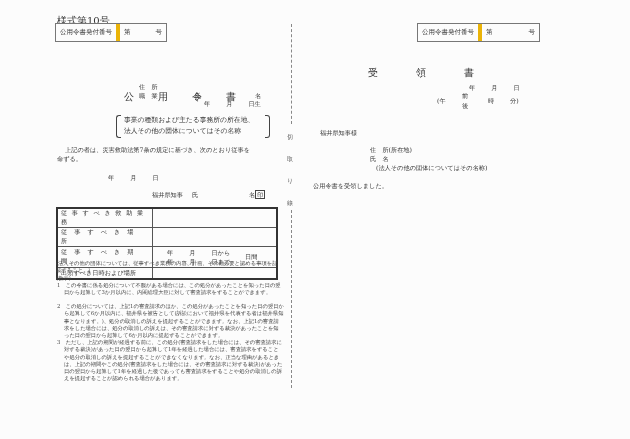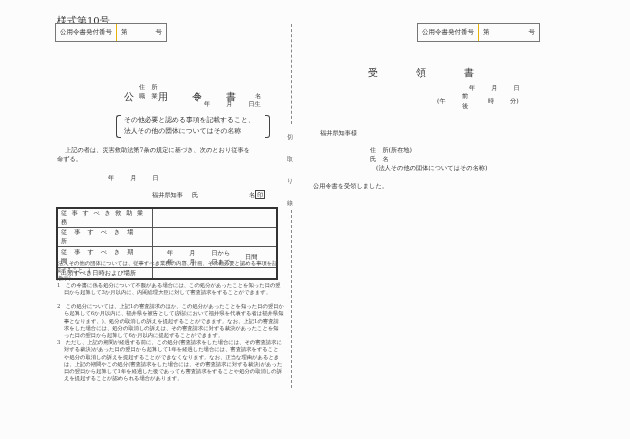--- a/index.html
+++ b/index.html
@@ -4,21 +4,21 @@
 <style>
   html, body { margin:0; padding:0; }
   body {
     width:630px; height:439px; background:#fcfcfc; position:relative; overflow:hidden;
     font-family:"DejaVu Serif","Liberation Serif",serif; color:#333;
   }
   .abs { position:absolute; white-space:nowrap; }
   .s7 { font-size:10px; }
   .s6 { font-size:6.2px; }
   .numbox { position:absolute; border:1px solid #777; height:17px; display:flex; font-size:6.5px; background:#fcfcfc; }
-  .numbox .lbl { border-right:1px solid #eab308; padding:0 4px; display:flex; align-items:center; }
+  .numbox .lbl { border-right:4px solid #eab308; padding:0 4px; display:flex; align-items:center; }
   .numbox .val { flex:1; display:flex; align-items:center; justify-content:space-between; padding:0 4px; }
   .cut { position:absolute; left:291px; width:0; border-left:1px dashed #888; }
   .cutch { position:absolute; left:287px; font-size:6px; color:#555; }
   table.duty { position:absolute; left:56px; top:207px; width:222px; border-collapse:collapse; border:2px solid #333; font-size:6.2px; }
   table.duty td { border:1px solid #555; padding:0 3px; height:10px; }
   table.duty td.h { width:88px; }
   .sp { letter-spacing:4.6px; }
   .notes { position:absolute; left:56px; width:226px; font-size:5.3px; line-height:7.3px; white-space:normal; color:#444; }
   .seal { display:inline-block; border:1px solid #444; padding:0 1px; font-size:6px; line-height:7px; }
   .bracket { position:absolute; left:116px; top:115px; width:154px; height:23px; font-size:6.8px; line-height:10.5px; }
@@ -45,21 +45,21 @@
 
 <div class="abs s6" style="left:139px;top:83px;">住　所</div>
 <div class="abs s6" style="left:139px;top:92px;">職　業</div>
 <div class="abs s6" style="left:195px;top:92px;">氏</div>
 <div class="abs s6" style="left:255px;top:92px;">名</div>
 <div class="abs s6" style="left:204px;top:100px;">
   <span style="margin-right:16px">年</span><span style="margin-right:16px">月</span><span>日生</span>
 </div>
 
 <div class="bracket">
-  <div style="padding-left:8px;">その他必要と認める事項を記載すること、</div>
+  <div style="padding-left:8px;">事業の種類および主たる事務所の所在地、</div>
   <div style="padding-left:8px;">法人その他の団体についてはその名称</div>
 </div>
 
 <div class="abs s6" style="left:65px;top:145px;line-height:9px;">
   <div>上記の者は、災害救助法第7条の規定に基づき、次のとおり従事を</div>
   <div style="margin-left:-8px">命ずる。</div>
 </div>
 
 <div class="abs s6" style="left:108px;top:174px;">
   <span style="margin-right:16px">年</span><span style="margin-right:16px">月</span><span>日</span>

